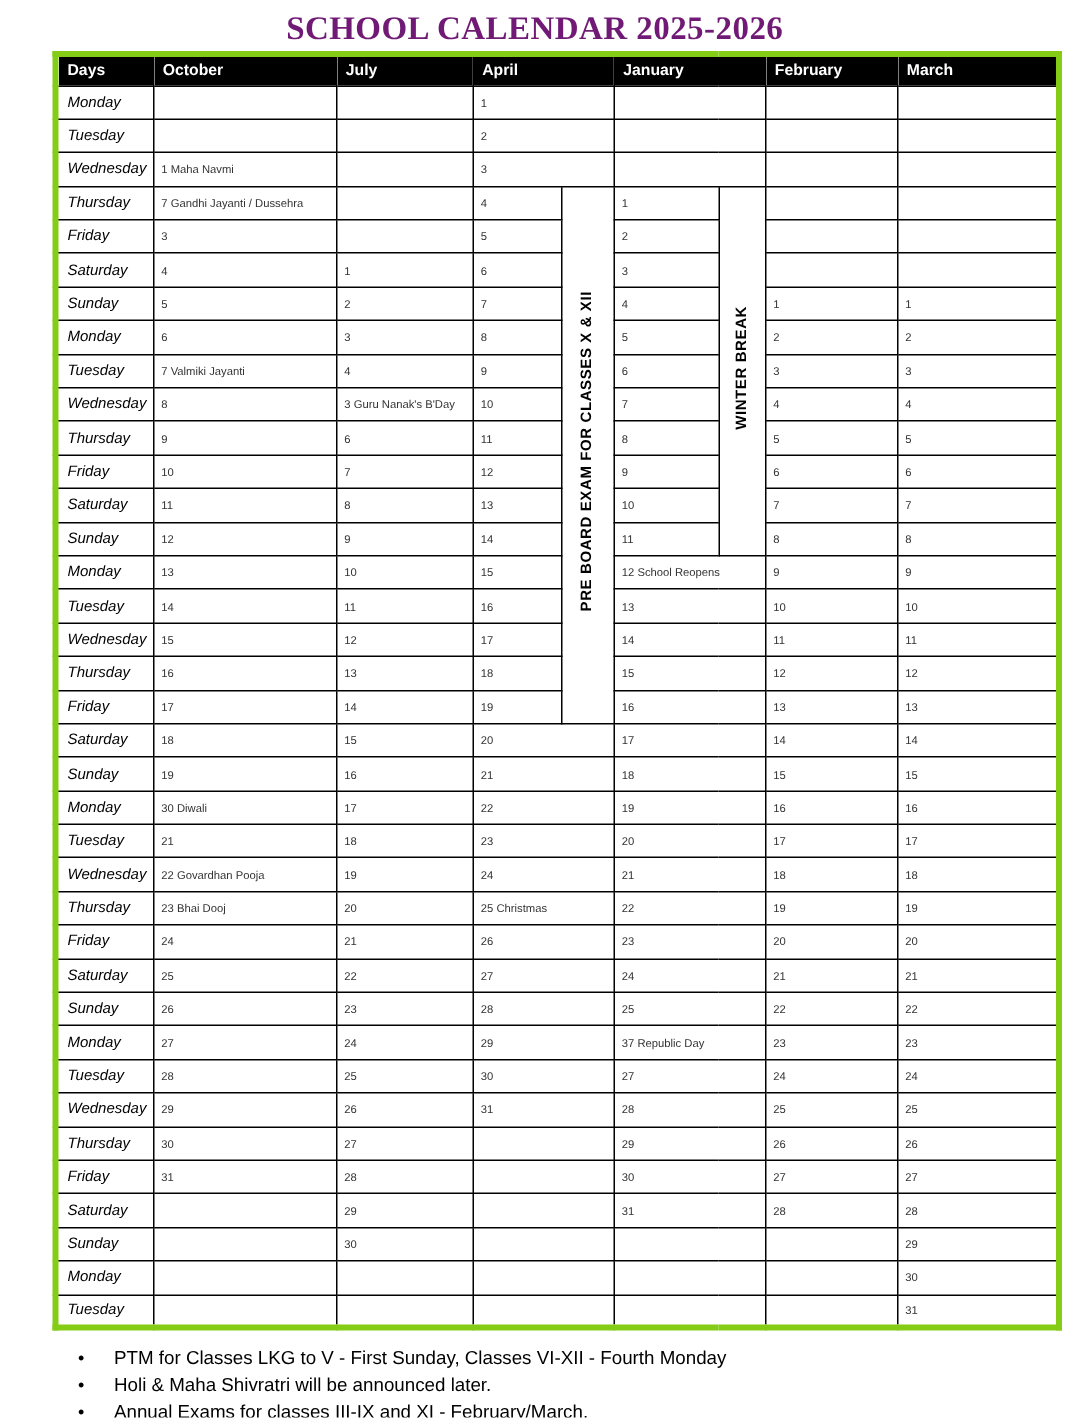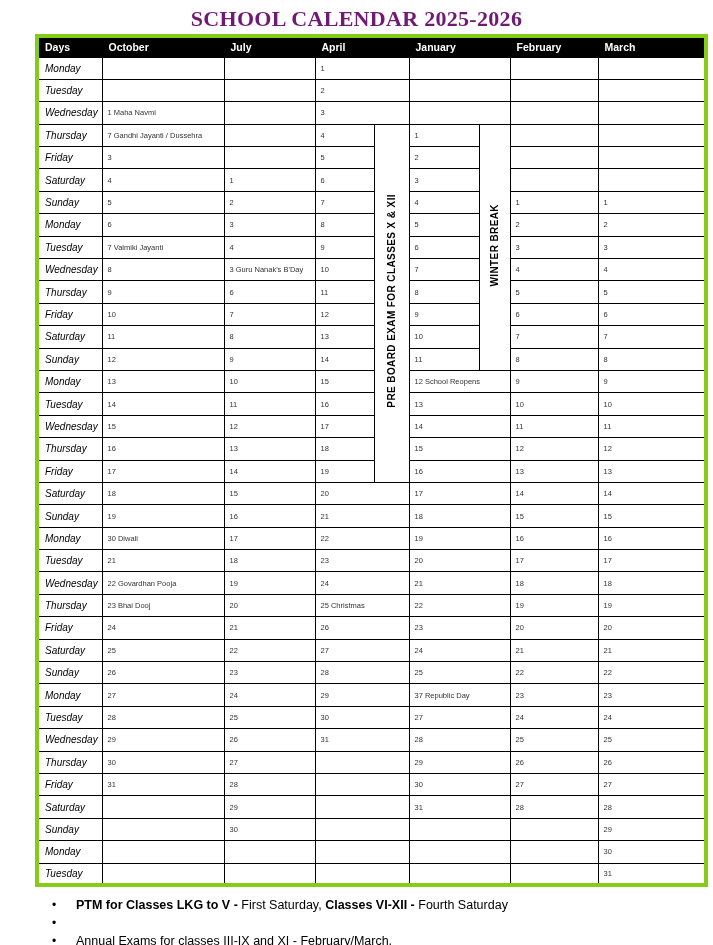--- a/index.html
+++ b/index.html
@@ -77,21 +77,21 @@
     color: #000;
   }
   .notes { margin: 9px 0 0 52px; }
   .note {
     display: flex;
     font-size: 12.5px;
     line-height: 18px;
     color: #000;
   }
   .note .bullet { width: 24px; font-size: 12px; }
-  .note b { font-weight: bold; }
+  .note b { font-weight: normal; }
 </style>
 </head>
 <body style="--hl: #b0b0b0;">
 
 <div class="page-title">SCHOOL CALENDAR 2025-2026</div>
 
 <div class="cal-wrap">
   <table class="cal">
     <colgroup>
         <col style="width: 65px;">
@@ -451,22 +451,23 @@
           <td class="cell"></td>
           <td class="cell">31</td>
         </tr>
       </tbody>
   </table>
 </div>
 
 <div class="notes">
     <div class="note">
       <span class="bullet">•</span>
-      <span><b>PTM for Classes LKG to V - </b><span>First Saturday, </span><b>Classes VI-XII - </b><span>Fourth Saturday</span></span>
+      <span><b>PTM for Classes LKG to V - </b><span>First Sunday, </span><b>Classes VI-XII - </b><span>Fourth Monday</span></span>
     </div>
     <div class="note">
       <span class="bullet">•</span>
+      <span><span>Holi &amp; Maha Shivratri will be announced later.</span></span>
     </div>
     <div class="note">
       <span class="bullet">•</span>
       <span><span>Annual Exams for classes III-IX and XI - February/March.</span></span>
     </div>
   </div>
 
 </body></html>

